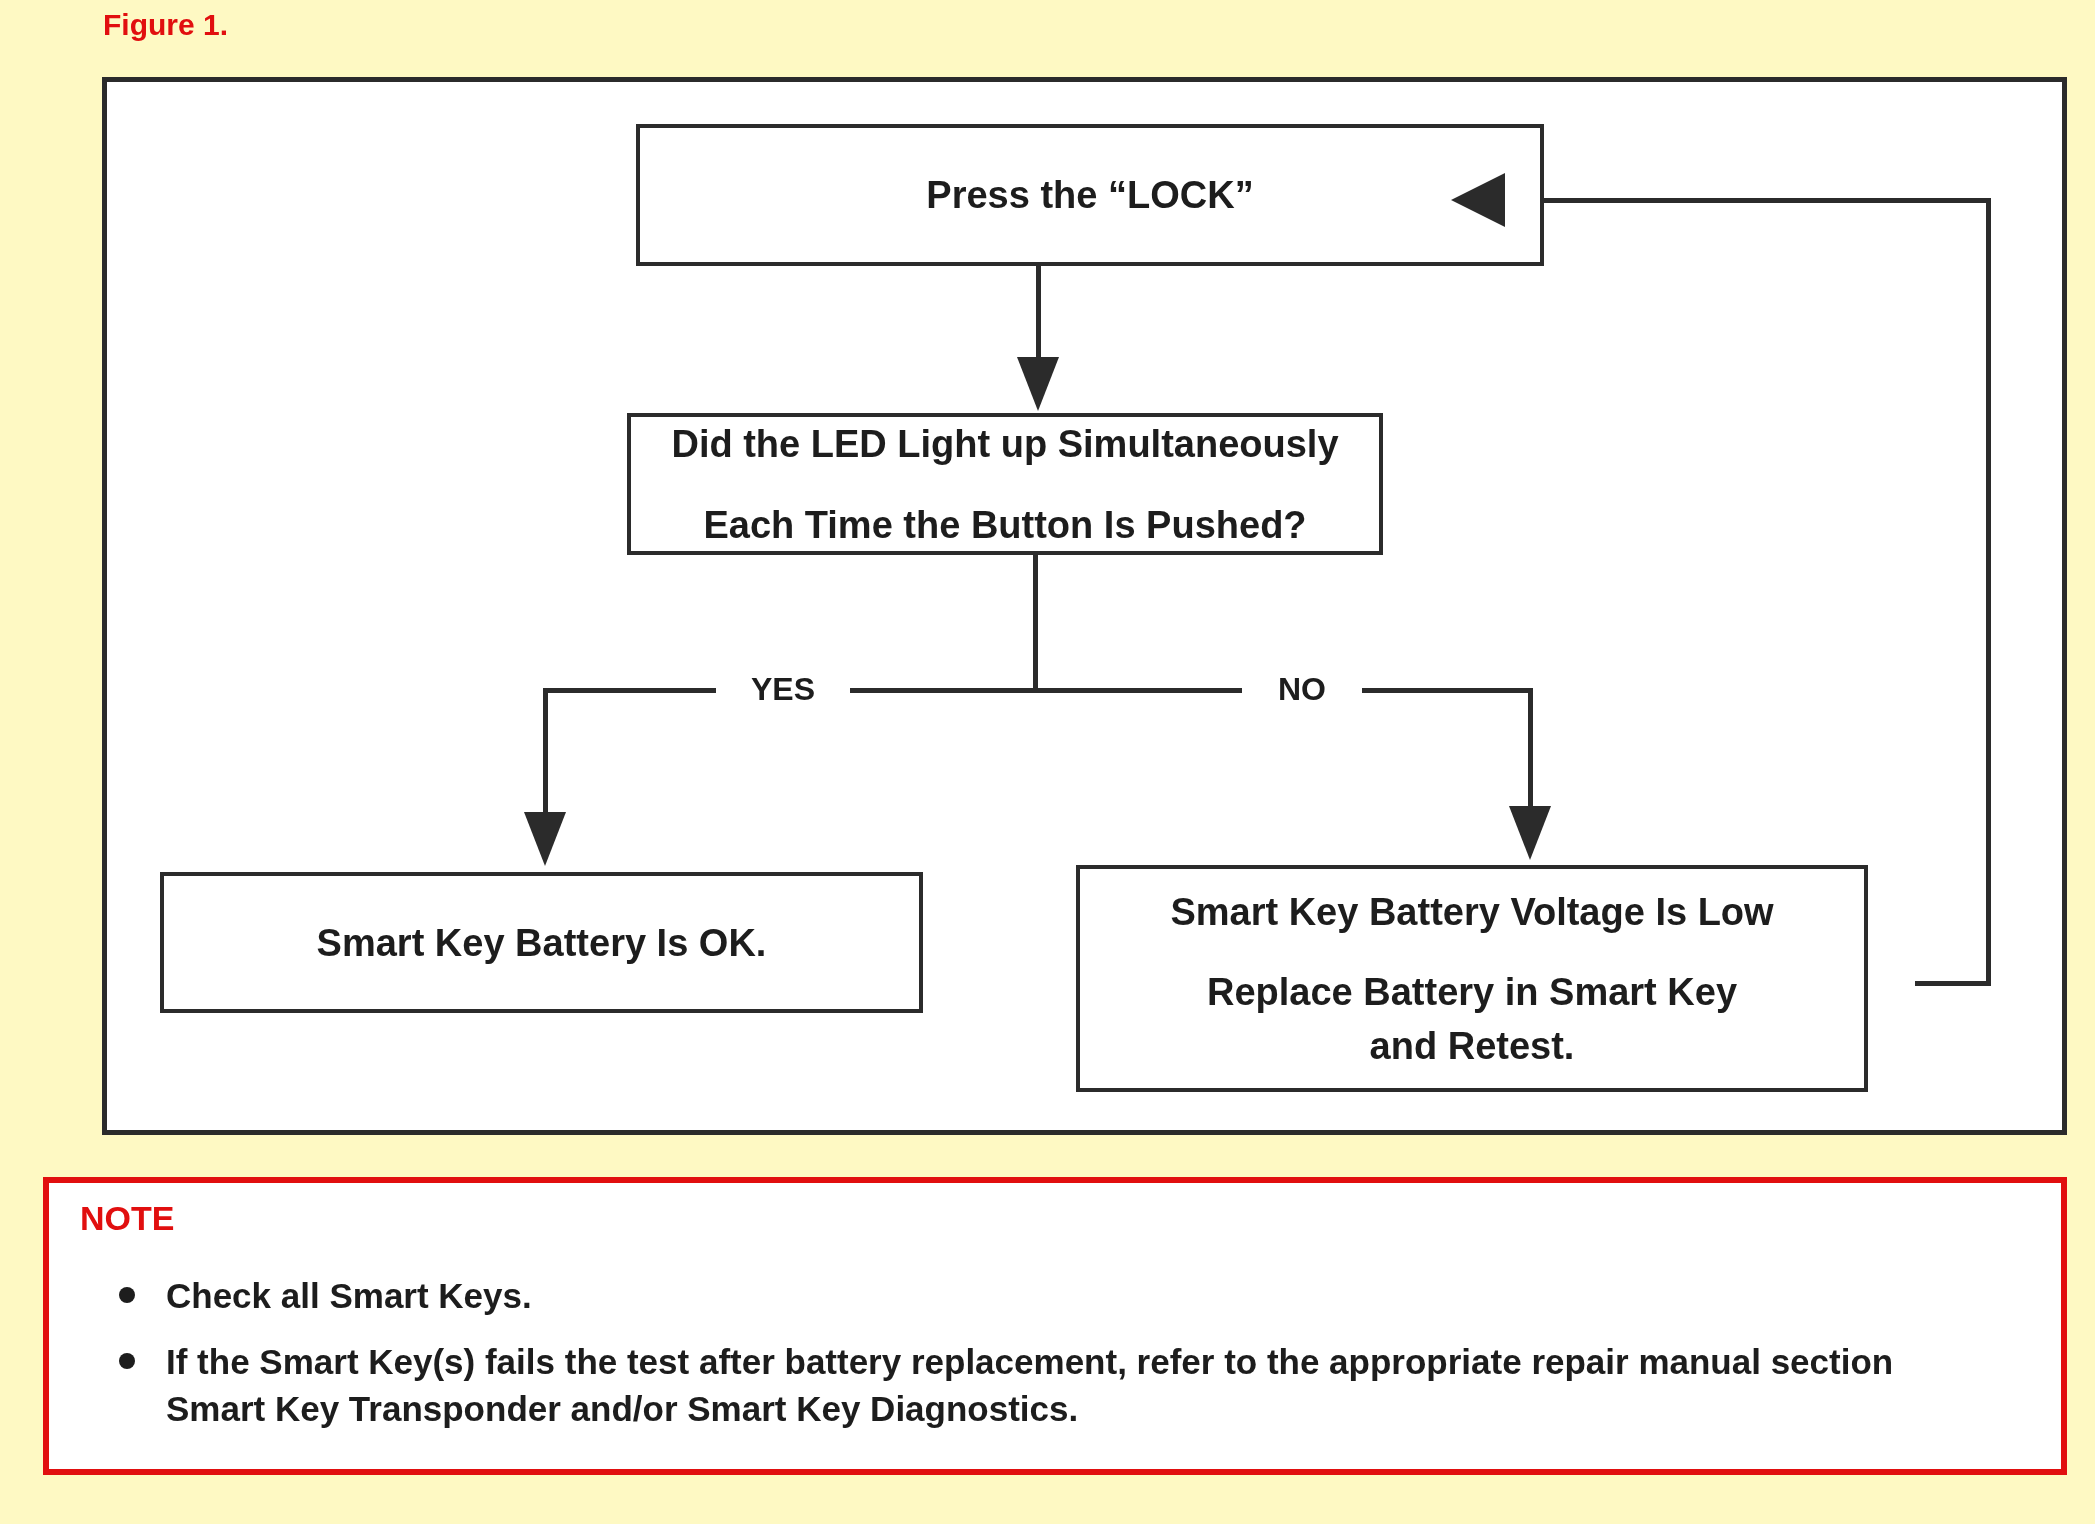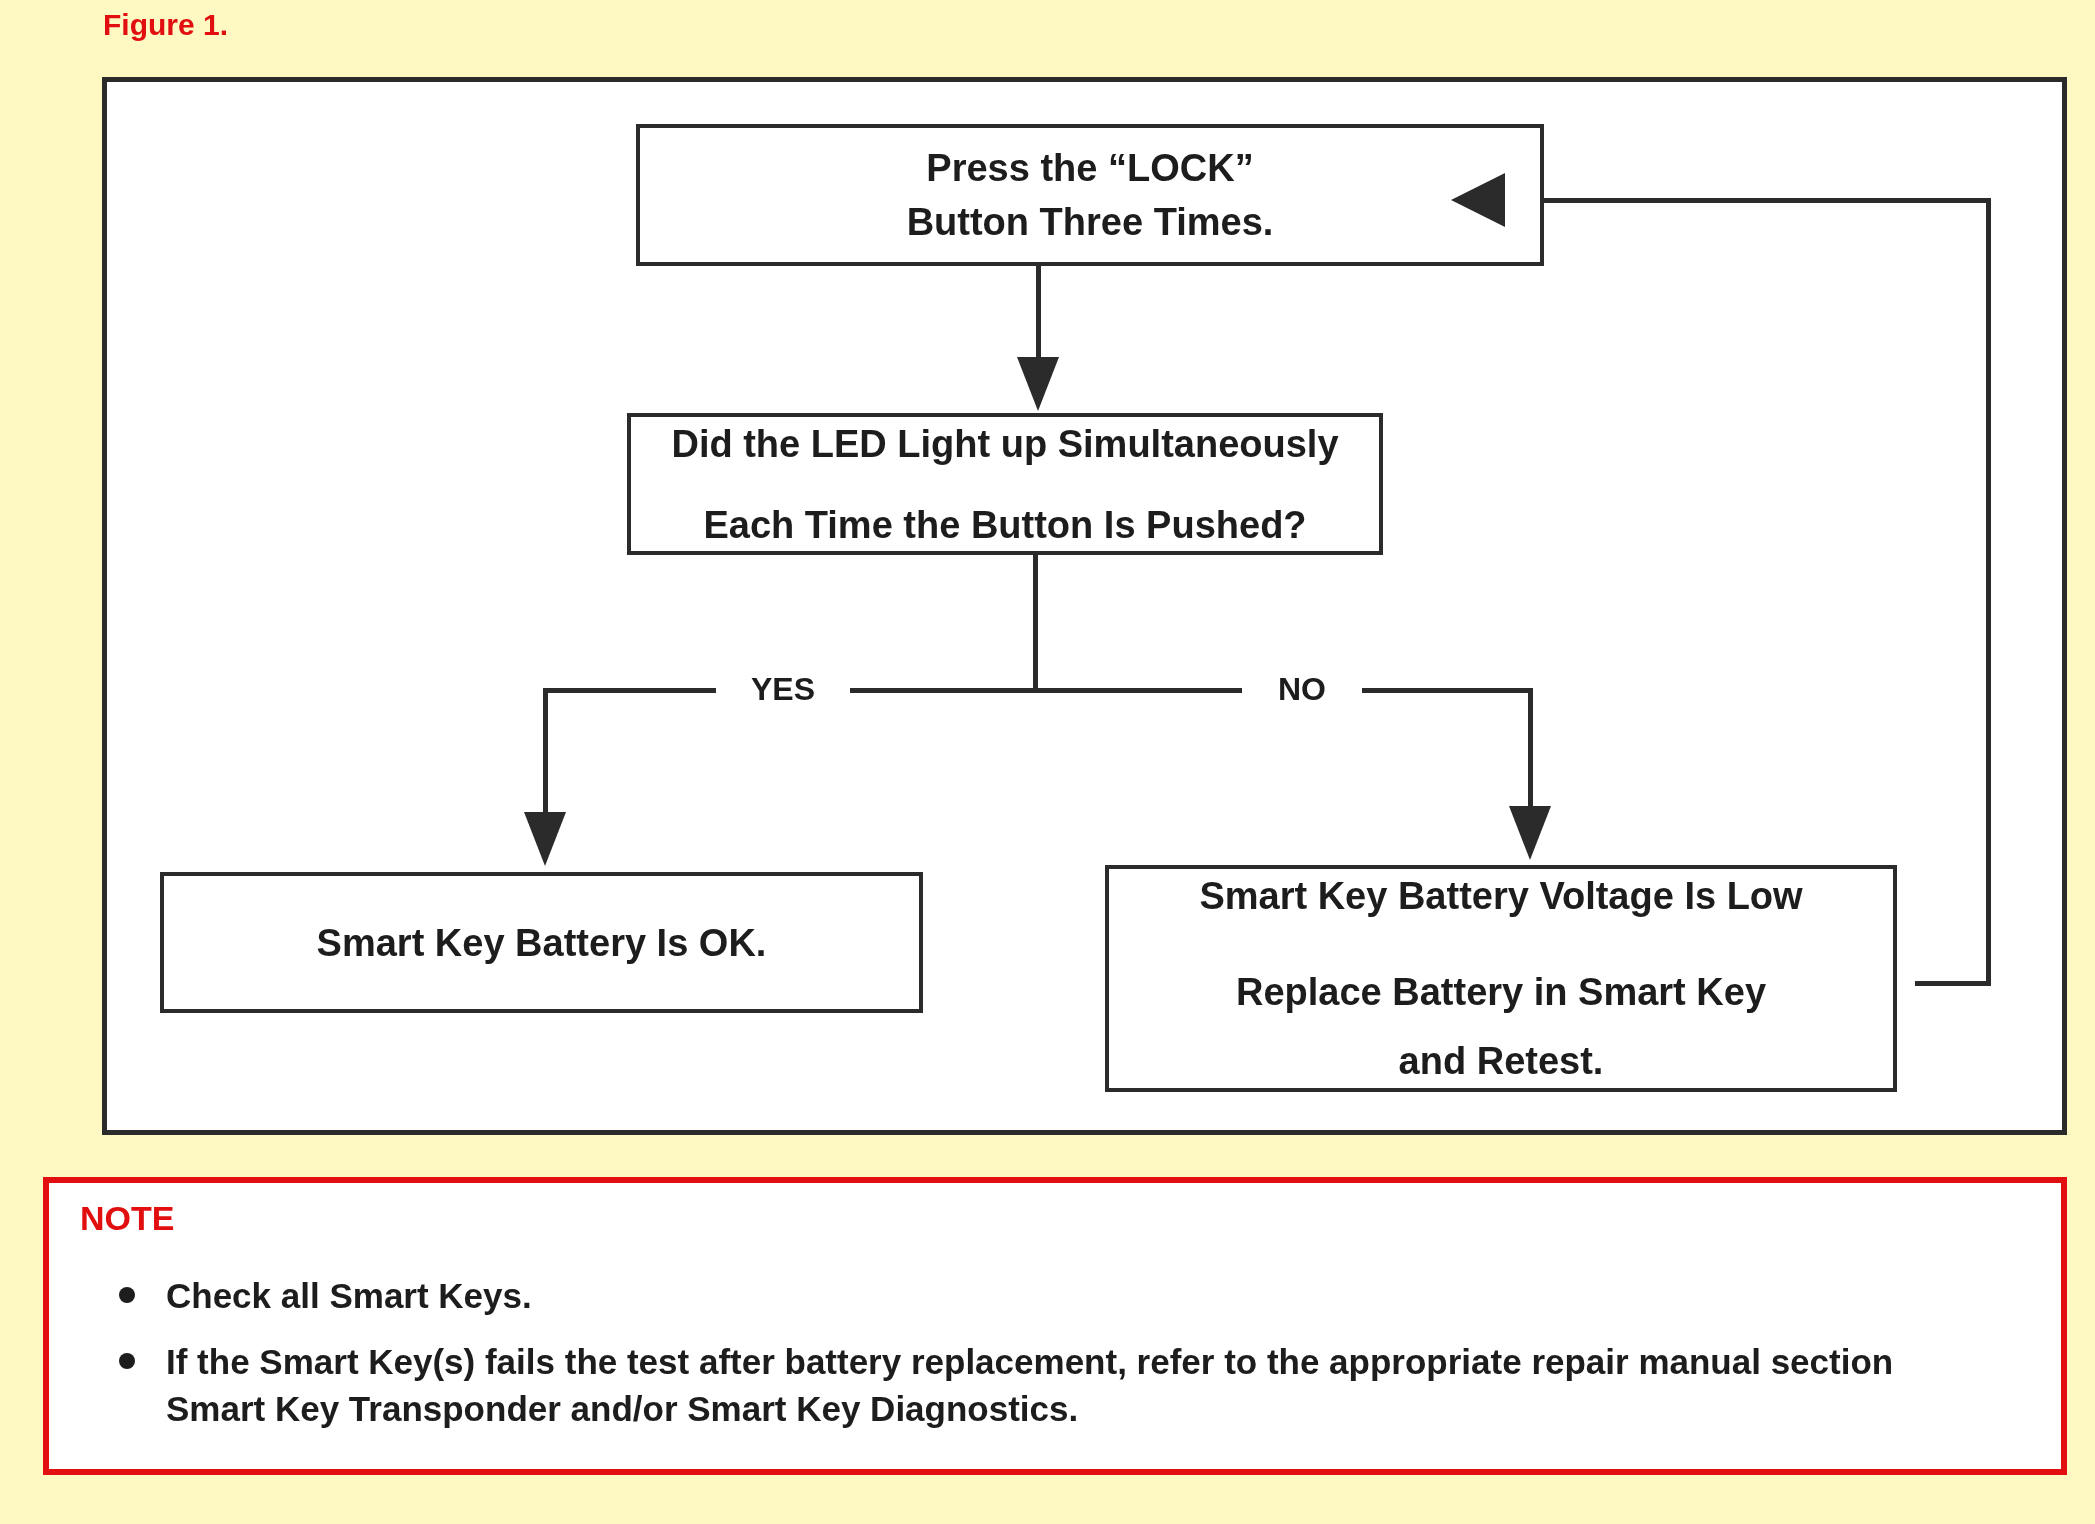--- a/index.html
+++ b/index.html
@@ -24,21 +24,21 @@
 
   .node{
     position:absolute;background:#fff;border:4px solid var(--ink);
     display:flex;flex-direction:column;align-items:center;justify-content:center;
     font-size:38px;font-weight:bold;color:var(--text);line-height:54px;
     text-align:center;z-index:2;
   }
   .node-step1{left:636px;top:124px;width:908px;height:142px;}
   .node-decision{left:627px;top:413px;width:756px;height:142px;gap:27px;}
   .node-result-yes{left:160px;top:872px;width:763px;height:141px;}
-  .node-result-no{left:1105px;top:865px;width:792px;height:227px;justify-content:space-between;}
+  .node-result-no{left:1076px;top:865px;width:792px;height:227px;}
   .node-result-no .gap-below{margin-bottom:26px;}
   .node span{display:block;}
 
   .line{position:absolute;background:var(--ink);z-index:1;}
   .l-step1-decision{left:1036px;top:266px;width:5px;height:96px;}
   .l-decision-branch{left:1033px;top:555px;width:5px;height:138px;}
   .l-branch-h{left:543px;top:688px;width:990px;height:5px;}
   .l-drop-yes{left:543px;top:688px;width:5px;height:126px;}
   .l-drop-no{left:1528px;top:688px;width:5px;height:120px;}
   .l-feedback-stub{left:1915px;top:981px;width:76px;height:5px;}
@@ -84,21 +84,20 @@
 <body>
 
 <div id="page">
 
   <div class="figure-title">Figure 1.</div>
 
   <div class="outer-box"></div>
 
   <div class="node node-step1">
     <span>Press the “LOCK”</span>
-    <span>Button Three Times.</span>
   </div>
 
   <div class="node node-decision">
     <span>Did the LED Light up Simultaneously</span>
     <span>Each Time the Button Is Pushed?</span>
   </div>
 
   <div class="node node-result-yes">
     <span>Smart Key Battery Is OK.</span>
   </div>

